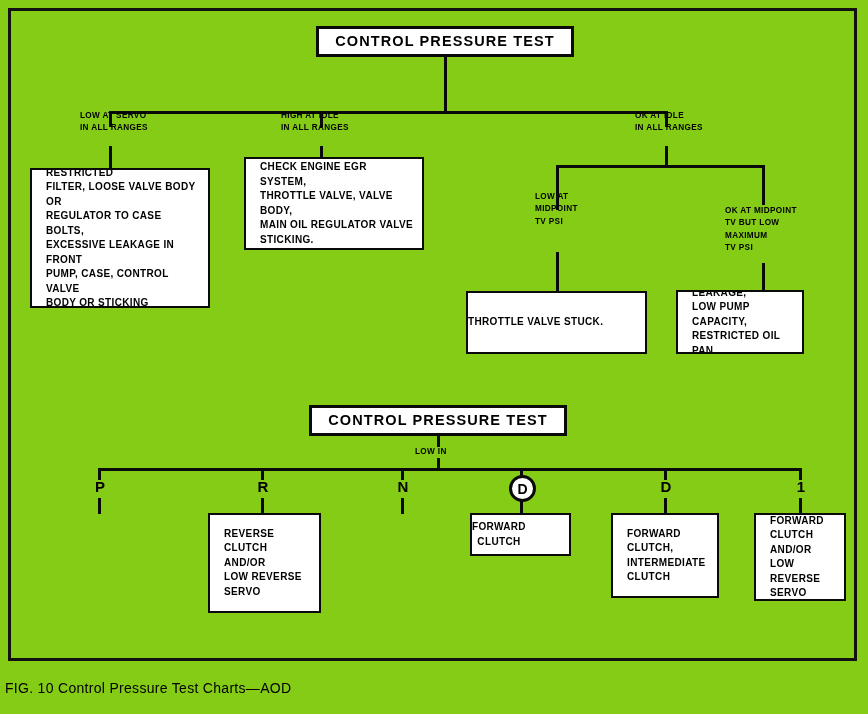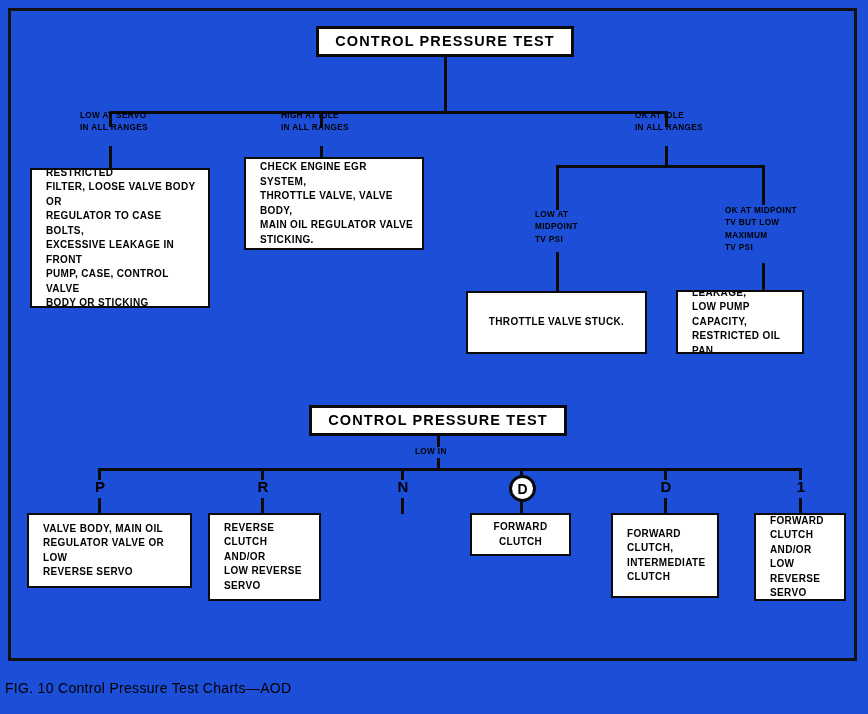--- a/index.html
+++ b/index.html
@@ -8,21 +8,21 @@
     background: #ffffff;
   }
   body {
     font-family: "Liberation Sans", sans-serif;
     color: #000000;
   }
   #page {
     position: relative;
     width: 868px;
     height: 714px;
-    background: #1d4ed8;
+    background: #84cc16;
     overflow: hidden;
   }
   .page-border {
     position: absolute;
     left: 8px;
     top: 8px;
     width: 849px;
     height: 653px;
     border: 3px solid #111;
     box-sizing: border-box;
@@ -52,21 +52,20 @@
     letter-spacing: 1.1px;
     text-align: center;
   }
   .body-box .txt {
     font-size: 10px;
     letter-spacing: 0.35px;
     padding-left: 14px;
     padding-right: 6px;
   }
   .center-box {
-    justify-content: center;
   }
   .center-box .txt {
     padding-left: 0;
     padding-right: 0;
     text-align: center;
   }
   
   .vline {
     position: absolute;
     width: 3px;
@@ -166,21 +165,21 @@
 MAIN OIL REGULATOR VALVE
 STICKING.</span>
   </div>
 
   <div class="hline" style="left:557px; top:165px; width:208px;"></div>
   <div class="vline" style="left:556px; top:165px; height:45px;"></div>
   <div class="vline" style="left:556px; top:252px; height:40px;"></div>
   <div class="vline" style="left:762px; top:165px; height:40px;"></div>
   <div class="vline" style="left:762px; top:263px; height:27px;"></div>
 
-  <div class="blabel" style="left:535px; top:209px;">LOW AT
+  <div class="blabel" style="left:535px; top:191px;">LOW AT
 MIDPOINT
 TV PSI</div>
   <div class="blabel" style="left:725px; top:205px;">OK AT MIDPOINT
 TV BUT LOW
 MAXIMUM
 TV PSI</div>
 
   <div class="box body-box center-box" style="left:466px; top:291px; width:181px; height:63px;">
     <span class="txt">THROTTLE VALVE STUCK.</span>
   </div>
@@ -198,30 +197,25 @@
 
   <div class="vline" style="left:437px; top:436px; height:11px;"></div>
   <div class="blabel" style="left:415px; top:446px;">LOW IN</div>
   <div class="vline" style="left:437px; top:458px; height:12px;"></div>
 
   <div class="hline" style="left:99px; top:468px; width:703px;"></div>
 
   <div class="vline" style="left:98px; top:468px; height:12px;"></div>
   <div class="gear" style="left:100px; top:478px;">P</div>
   <div class="vline" style="left:98px; top:498px; height:16px;"></div>
-  <div class="box body-box" style="left:27px; top:513px; width:165px; height:75px;">
-    <span class="txt">VALVE BODY, MAIN OIL
-REGULATOR VALVE OR LOW
-REVERSE SERVO</span>
-  </div>
 
   <div class="vline" style="left:261px; top:468px; height:12px;"></div>
   <div class="gear" style="left:263px; top:478px;">R</div>
   <div class="vline" style="left:261px; top:498px; height:16px;"></div>
-  <div class="box body-box" style="left:208px; top:513px; width:113px; height:88px;">
+  <div class="box body-box" style="left:208px; top:513px; width:113px; height:100px;">
     <span class="txt">REVERSE
 CLUTCH
 AND/OR
 LOW REVERSE
 SERVO</span>
   </div>
 
   <div class="vline" style="left:401px; top:468px; height:12px;"></div>
   <div class="gear" style="left:403px; top:478px;">N</div>
   <div class="vline" style="left:401px; top:498px; height:16px;"></div>

